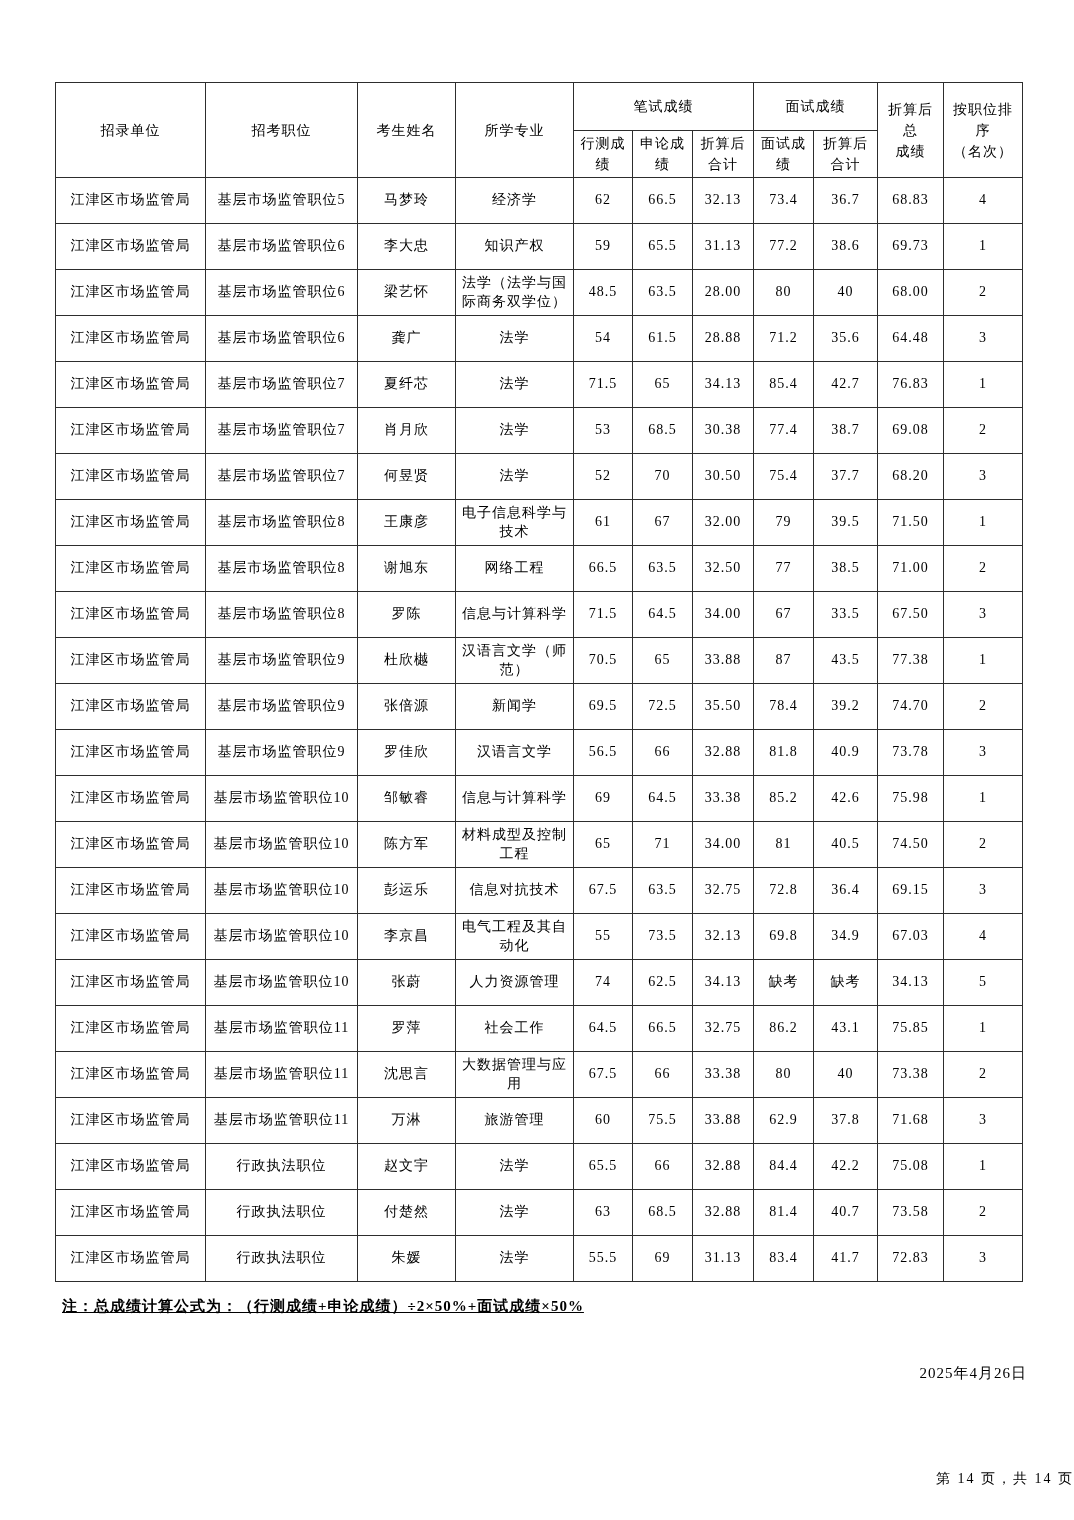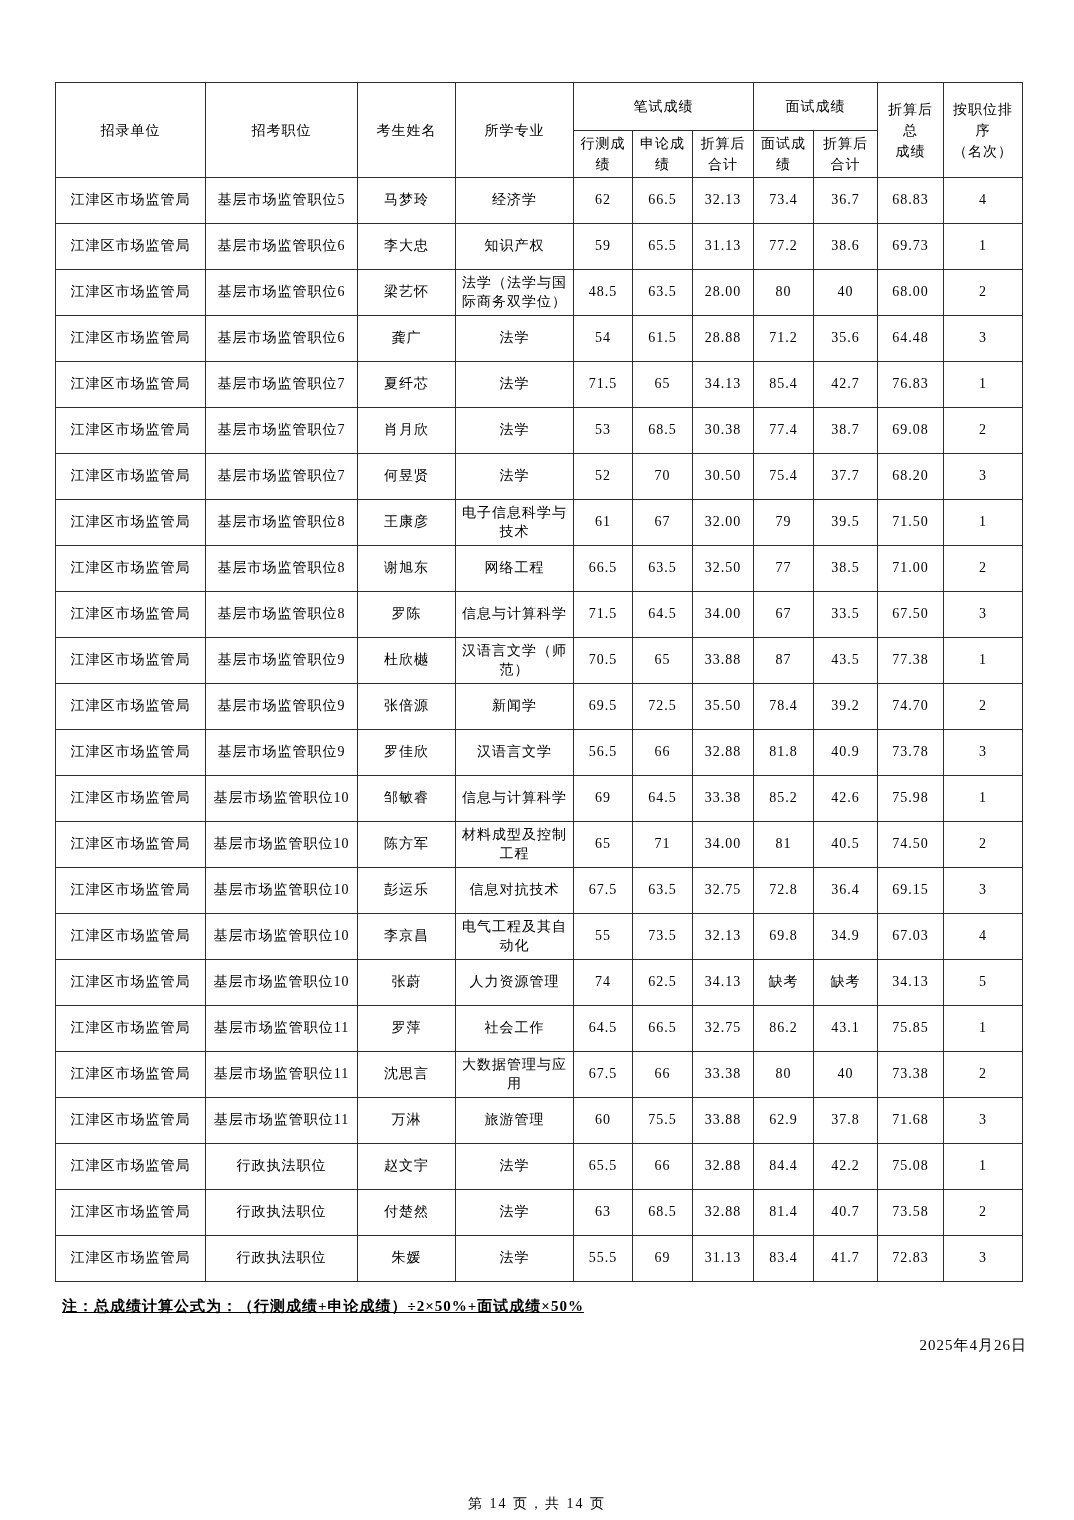--- a/index.html
+++ b/index.html
@@ -47,34 +47,33 @@
     left: 62px;
     top: 1297px;
     font-size: 15px;
     font-weight: bold;
     letter-spacing: 1px;
     text-decoration: underline;
   }
   .date {
     position: absolute;
     right: 47px;
-    top: 1336px;
+    top: 1364px;
     font-size: 15px;
     letter-spacing: 1px;
     margin-left: 22px;
   }
   .page-number {
     position: absolute;
     left: 0;
     top: 1470px;
     width: 100%;
-    text-align: center;
+    text-align: right;
     font-size: 14px;
     letter-spacing: 2px;
-    margin-top: 25px;
   }
 </style>
 </head>
 <body>
 
 <div class="page">
 
   <table class="score-table">
     <colgroup>
       <col style="width:150px">

